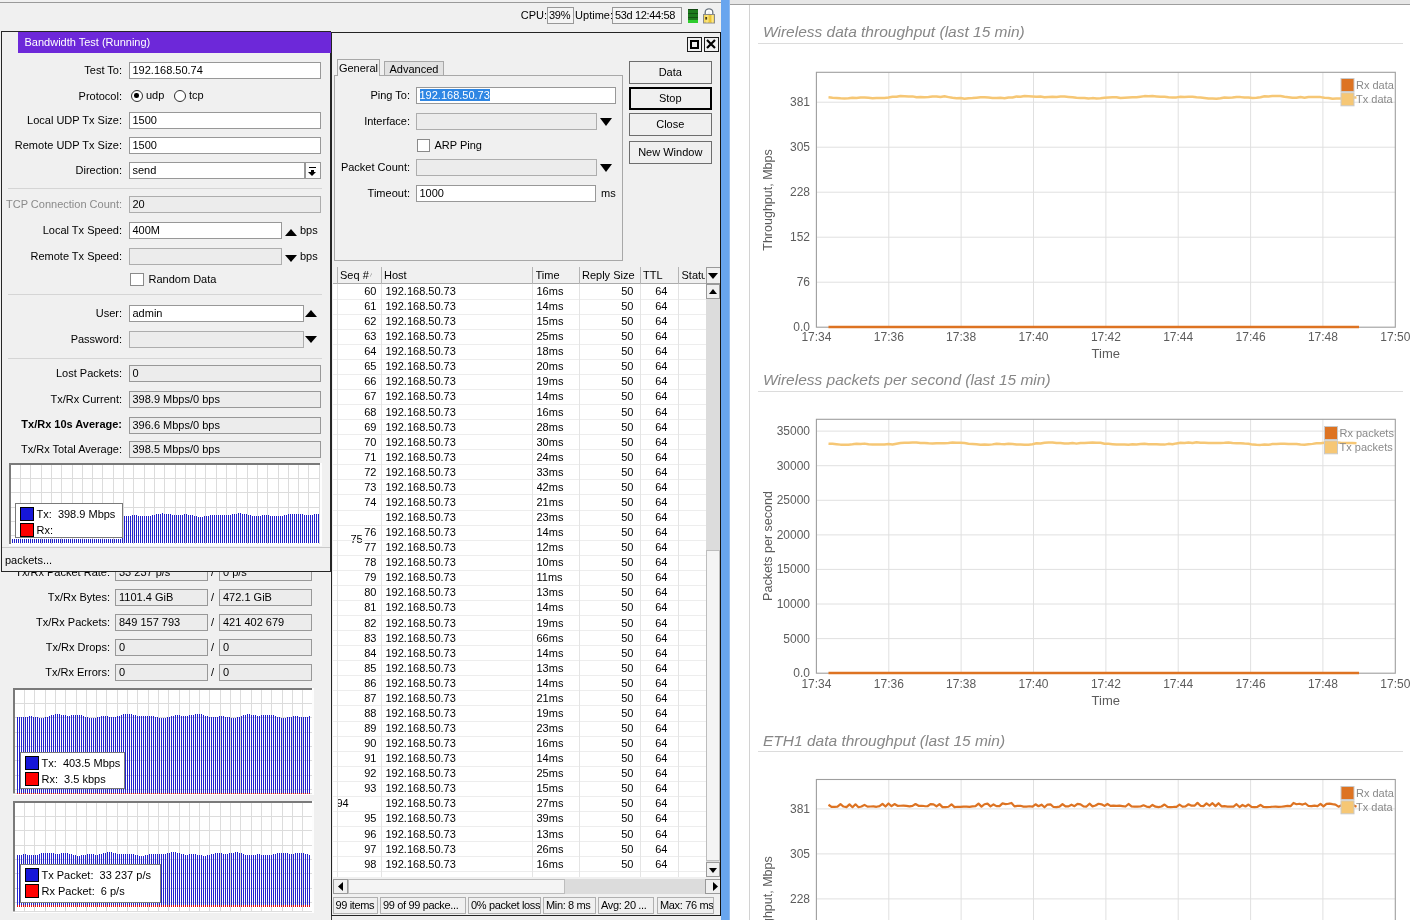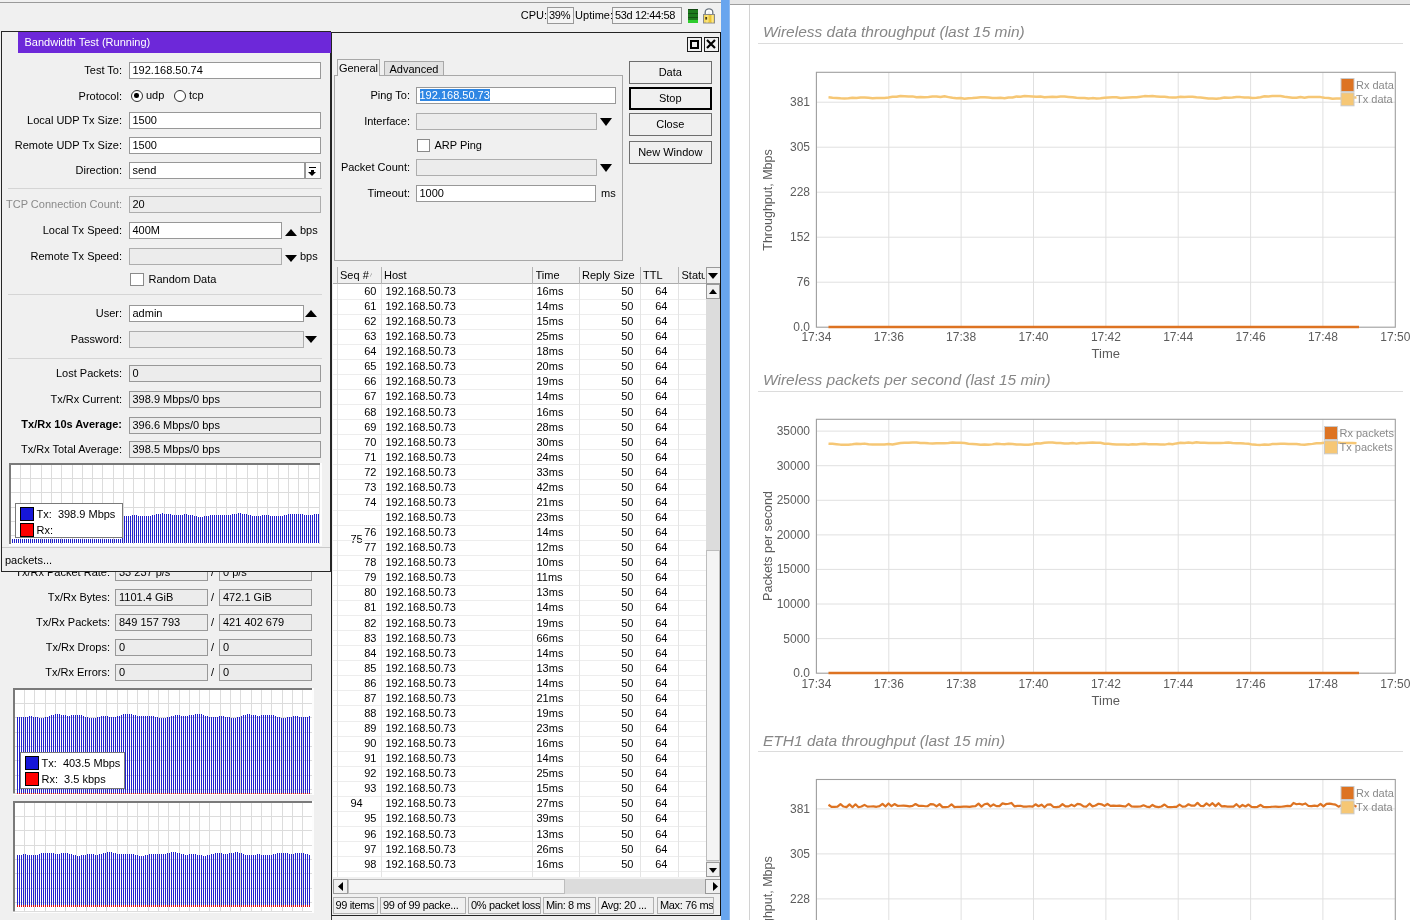--- a/index.html
+++ b/index.html
@@ -1028,20 +1028,26 @@
         <rect x="282" y="104.40" width="1" height="1.3" fill="#e01010"></rect>
         <rect x="284" y="104.40" width="1" height="1.3" fill="#e01010"></rect>
         <rect x="286" y="104.40" width="1" height="1.3" fill="#e01010"></rect>
         <rect x="288" y="104.40" width="1" height="1.3" fill="#e01010"></rect>
         <rect x="290" y="104.40" width="1" height="1.3" fill="#e01010"></rect>
         <rect x="292" y="104.40" width="1" height="1.3" fill="#e01010"></rect>
         <rect x="294" y="104.40" width="1" height="1.3" fill="#e01010"></rect>
         <rect x="296" y="104.40" width="1" height="1.3" fill="#e01010"></rect>
       </g>
     </svg>
+    <div class="abs" style="left:19.5px;top:864px;width:141px;height:39px;background:#fff;border:1px solid #7a7a7a;">
+      <div class="abs" style="left:4px;top:3px;width:14px;height:14px;background:#1616d8;border:1px solid #000;"></div>
+      <div class="abs t11" style="left:21px;top:3px;line-height:15px;">Tx Packet:&nbsp; 33 237 p/s</div>
+      <div class="abs" style="left:4px;top:19px;width:14px;height:14px;background:#f00;border:1px solid #000;"></div>
+      <div class="abs t11" style="left:21px;top:19px;line-height:15px;">Rx Packet:&nbsp; 6 p/s</div>
+    </div>
     <div class="abs" style="left:1px;top:30.5px;width:330px;height:541px;background:#f0f0f0;border:1.2px solid #262626;"></div>
     <div class="abs" style="left:2px;top:31.5px;width:328px;height:21.5px;background:#6d28d9;margin-left:16px;">
       <div class="abs" style="left:6.5px;top:3px;font-size:11px;line-height:15px;color:#fff;">Bandwidth Test (Running)</div>
     </div>
     <div class="lbl" style="left:0;top:62px;width:122px;">Test To:</div>
     <div class="fld" style="left:128.5px;top:62px;width:192.5px;">192.168.50.74</div>
     <div class="lbl" style="left:0;top:88px;width:122px;">Protocol:</div>
     <div class="abs" style="left:130.5px;top:89.5px;width:12.5px;height:12.5px;border:1.4px solid #2e2e2e;border-radius:50%;background:#fff;">
       <div class="abs" style="left:2.7px;top:2.7px;width:4.5px;height:4.5px;border-radius:50%;background:#000;"></div>
     </div>
@@ -1693,21 +1699,21 @@
     <div class="cell" style="left:536.5px;top:766.24px;width:40px;">25ms</div>
     <div class="cell" style="left:578.5px;top:766.24px;width:55px;text-align:right;">50</div>
     <div class="cell" style="left:639.5px;top:766.24px;width:28px;text-align:right;">64</div>
     <div class="abs" style="left:332.5px;top:780.81px;width:373px;height:1px;background:#ededed;"></div>
     <div class="cell" style="left:336.5px;top:781.31px;width:40px;text-align:right;">93</div>
     <div class="cell" style="left:385.5px;top:781.31px;width:140px;">192.168.50.73</div>
     <div class="cell" style="left:536.5px;top:781.31px;width:40px;">15ms</div>
     <div class="cell" style="left:578.5px;top:781.31px;width:55px;text-align:right;">50</div>
     <div class="cell" style="left:639.5px;top:781.31px;width:28px;text-align:right;">64</div>
     <div class="abs" style="left:332.5px;top:795.88px;width:373px;height:1px;background:#ededed;"></div>
-    <div class="cell" style="left:336.5px;top:796.38px;width:40px;text-align:center;">94</div>
+    <div class="cell" style="left:336.5px;top:796.38px;width:40px;text-align:left;">94</div>
     <div class="cell" style="left:385.5px;top:796.38px;width:140px;">192.168.50.73</div>
     <div class="cell" style="left:536.5px;top:796.38px;width:40px;">27ms</div>
     <div class="cell" style="left:578.5px;top:796.38px;width:55px;text-align:right;">50</div>
     <div class="cell" style="left:639.5px;top:796.38px;width:28px;text-align:right;">64</div>
     <div class="abs" style="left:332.5px;top:810.95px;width:373px;height:1px;background:#ededed;"></div>
     <div class="cell" style="left:336.5px;top:811.45px;width:40px;text-align:right;">95</div>
     <div class="cell" style="left:385.5px;top:811.45px;width:140px;">192.168.50.73</div>
     <div class="cell" style="left:536.5px;top:811.45px;width:40px;">39ms</div>
     <div class="cell" style="left:578.5px;top:811.45px;width:55px;text-align:right;">50</div>
     <div class="cell" style="left:639.5px;top:811.45px;width:28px;text-align:right;">64</div>

